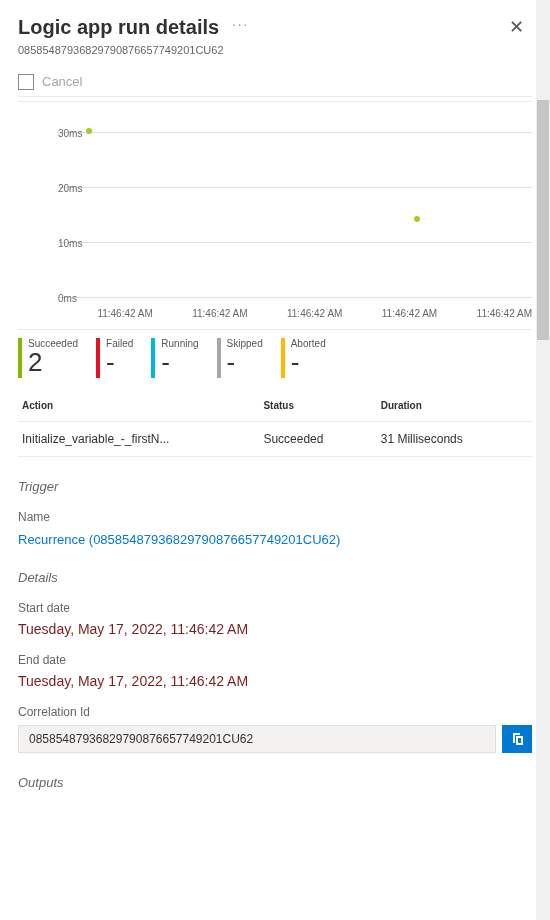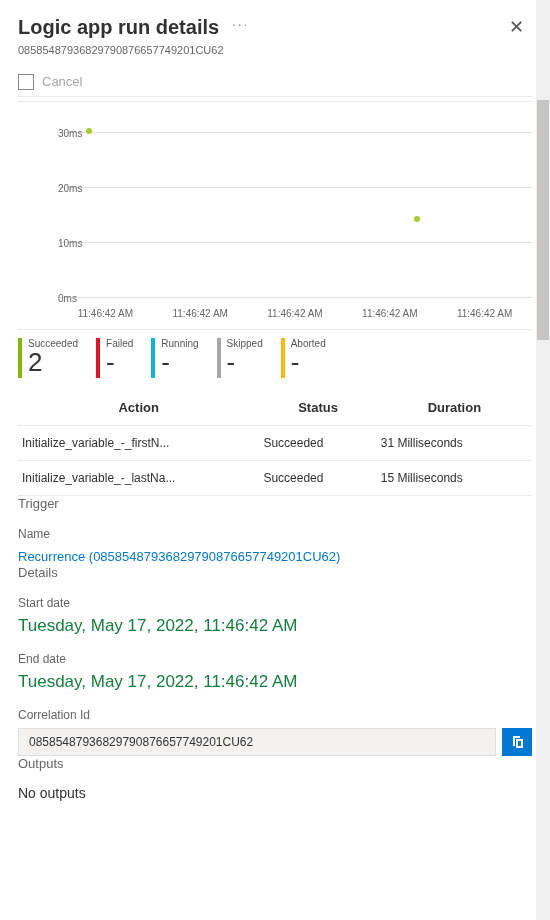--- a/index.html
+++ b/index.html
@@ -14,33 +14,33 @@
     .cancel-row { display: flex; align-items: flex-start; gap: 8px; padding: 6px 0; border-bottom: 1px solid #edebe9; margin-bottom: 4px; }
     .cancel-check { width: 16px; height: 16px; border: 1px solid #8a8886; background: #fff; cursor: pointer; }
     .cancel-label { font-size: 13px; color: #a6a6a6; }
     .divider { border: none; border-top: 1px solid #edebe9; margin: 2px 0; }
     .chart-area { margin: 10px 0 8px 0; }
     .chart-plot { position: relative; height: 190px; border-bottom: 1px solid #fff; }
     .grid-line { position: absolute; left: 40px; right: 0; border-top: 1px solid #e1dfdd; }
     .y-label { position: absolute; left: 0; font-size: 10px; color: #666; transform: translateY(-50%); }
     .data-point { position: absolute; width: 6px; height: 6px; border-radius: 50%; background: #a4cd29; }
     .x-axis { display: flex; justify-content: space-between; padding-left: 40px; font-size: 10px; color: #666; margin-top: 6px; margin-bottom: 10px; }
-    .x-axis span { flex: 1; text-align: center; }
+    .x-axis span { flex: 1; text-align: right; }
     .status-bar { display: flex; gap: 0; border-top: 1px solid #edebe9; padding-top: 8px; padding-bottom: 8px; }
     .status-item { flex: 0 0 auto; display: flex; align-items: flex-start; gap: 6px; padding-right: 18px; }
     .status-color { width: 4px; height: 40px; }
     .status-text { display: flex; flex-direction: column; }
     .status-label { font-size: 10px; color: #555; }
     .status-value { font-size: 26px; font-weight: 300; color: #333; line-height: 1; }
     .table { width: 100%; border-collapse: collapse; margin-top: 4px; }
-    .table th { text-align: center; font-size: 13px; font-weight: 600; color: #323130; padding: 10px 4px; border-bottom: 1px solid #edebe9; }
+    .table th { text-align: left; font-size: 10px; font-weight: 600; color: #323130; padding: 10px 4px; border-bottom: 1px solid #edebe9; }
     .table td { font-size: 12px; color: #323130; padding: 10px 4px; border-bottom: 1px solid #edebe9; white-space: nowrap; overflow: hidden; text-overflow: ellipsis; max-width: 140px; }
-    .section-label { font-size: 13px; color: #666; margin-bottom: 14px; }
+    .section-label { font-size: 13px; color: #666; margin-top: 22px; margin-bottom: 14px; font-style: italic; }
     .field-label { font-size: 12px; color: #666; margin-top: 16px; margin-bottom: 6px; }
-    .field-value { font-size: 17px; color: #15803d; }
+    .field-value { font-size: 14px; color: #7f1d1d; }
     .link { color: #0078d4; font-size: 13px; cursor: pointer; }
     .corr-row { display: flex; gap: 6px; align-items: stretch; margin-top: 4px; }
     .corr-input { flex: 1; background: #f3f2f1; border: 1px solid #e1dfdd; padding: 6px 10px; font-size: 12px; color: #333; }
     .copy-btn { width: 30px; background: #0078d4; border: none; display: flex; align-items: center; justify-content: center; cursor: pointer; }
     .copy-btn svg { width: 16px; height: 16px; fill: #fff; }
     .outputs-val { font-size: 14px; color: #323130; margin-top: 4px; }
     .scrollbar { position: absolute; right: 0; top: 0; width: 14px; height: 920px; background: #f0f0f0; }
     .scrollbar-thumb { position: absolute; right: 1px; top: 100px; width: 12px; height: 240px; background: #c8c6c4; }
   </style>
 </head>
@@ -135,25 +135,20 @@
         <th>Status</th>
         <th>Duration</th>
       </tr>
     </thead>
     <tbody id="actions-body">
         <tr>
           <td>Initialize_variable_-_firstN...</td>
     <td>Succeeded</td>
     <td>31 Milliseconds</td>
         </tr>
-        <tr>
-          <td>Initialize_variable_-_lastNa...</td>
-    <td>Succeeded</td>
-    <td>15 Milliseconds</td>
-        </tr>
       </tbody>
   </table>
 
   <div class="section-label">Trigger</div>
   <div class="field-label">Name</div>
   <a class="link">Recurrence (08585487936829790876657749201CU62)</a>
 
   <div class="section-label">Details</div>
   <div class="field-label">Start date</div>
   <div class="field-value">Tuesday, May 17, 2022, 11:46:42 AM</div>
@@ -163,18 +158,17 @@
   <div class="corr-row">
     <input class="corr-input" readonly="" value="08585487936829790876657749201CU62" style="">
     <button class="copy-btn">
       <svg viewBox="0 0 16 16">
           <path d="M4 2h7v2H6v8H4V2zm3 3h7v9H7V5zm2 2v5h3V7H9z"></path>
         </svg>
     </button>
   </div>
 
   <div class="section-label">Outputs</div>
-  <div class="outputs-val">No outputs</div>
 </div>
 
 <div class="scrollbar">
   <div class="scrollbar-thumb"></div>
 </div>
 
 </body></html>

